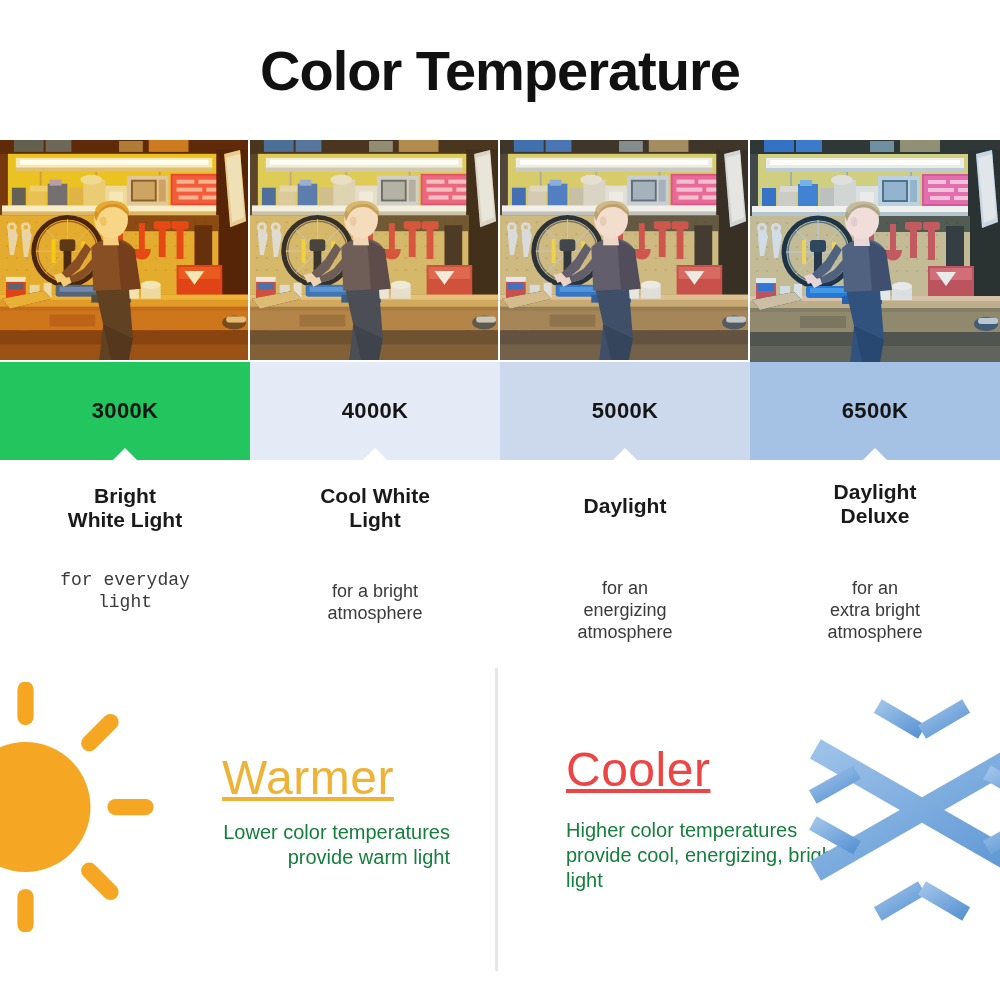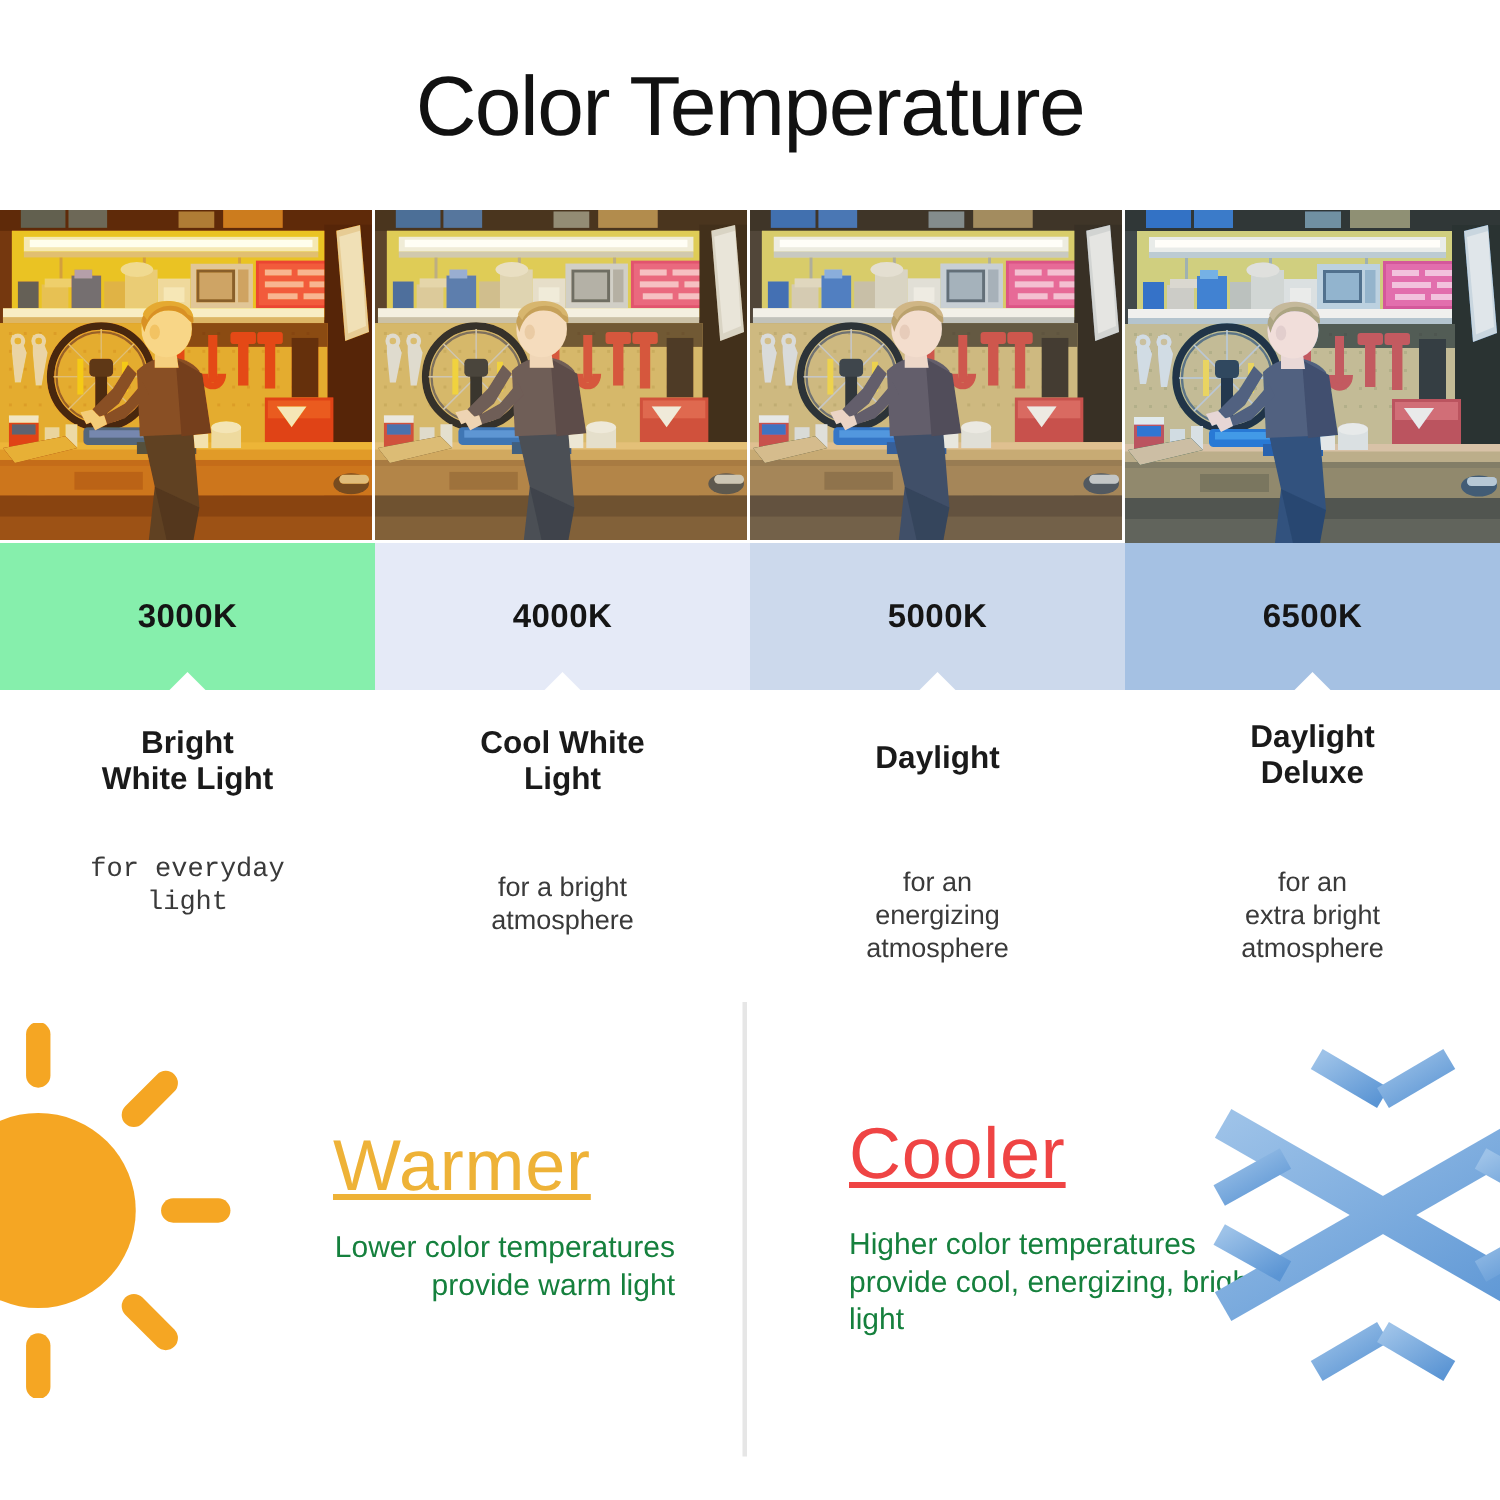--- a/index.html
+++ b/index.html
@@ -11,21 +11,21 @@
     position:relative;
   }
 
   
   .title-wrap {
     height:140px;
     display:flex; align-items:center; justify-content:center;
   }
   .page-title {
     font-size:56px;
-    font-weight:normal;
+    font-weight:bold;
     letter-spacing:-1px;
     color:#111111;
     font-family:"Liberation Sans", sans-serif;
   }
 
   
   .photo-strip {
     position:absolute;
     top:140px; left:0;
     width:1000px; height:222px;
@@ -492,21 +492,21 @@
       <svg class="scene" viewBox="0 0 250 222" preserveAspectRatio="none">
         <use href="#workshop-scene"></use>
       </svg>
       <div class="tint" style="background:rgba(130,190,255,0.34)"></div>
       <div class="tint2" style="background:rgba(150,205,255,0.60)"></div>
     </div>
   </div>
 </div>
 
 <div class="bands">
-  <div class="band" style="background:#86efac">
+  <div class="band" style="background:#22c55e">
     <span class="band-label">3000K</span>
     <span class="notch"></span>
   </div>
   <div class="band" style="background:#e5eaf7">
     <span class="band-label">4000K</span>
     <span class="notch"></span>
   </div>
   <div class="band" style="background:#ccd9ec">
     <span class="band-label">5000K</span>
     <span class="notch"></span>

